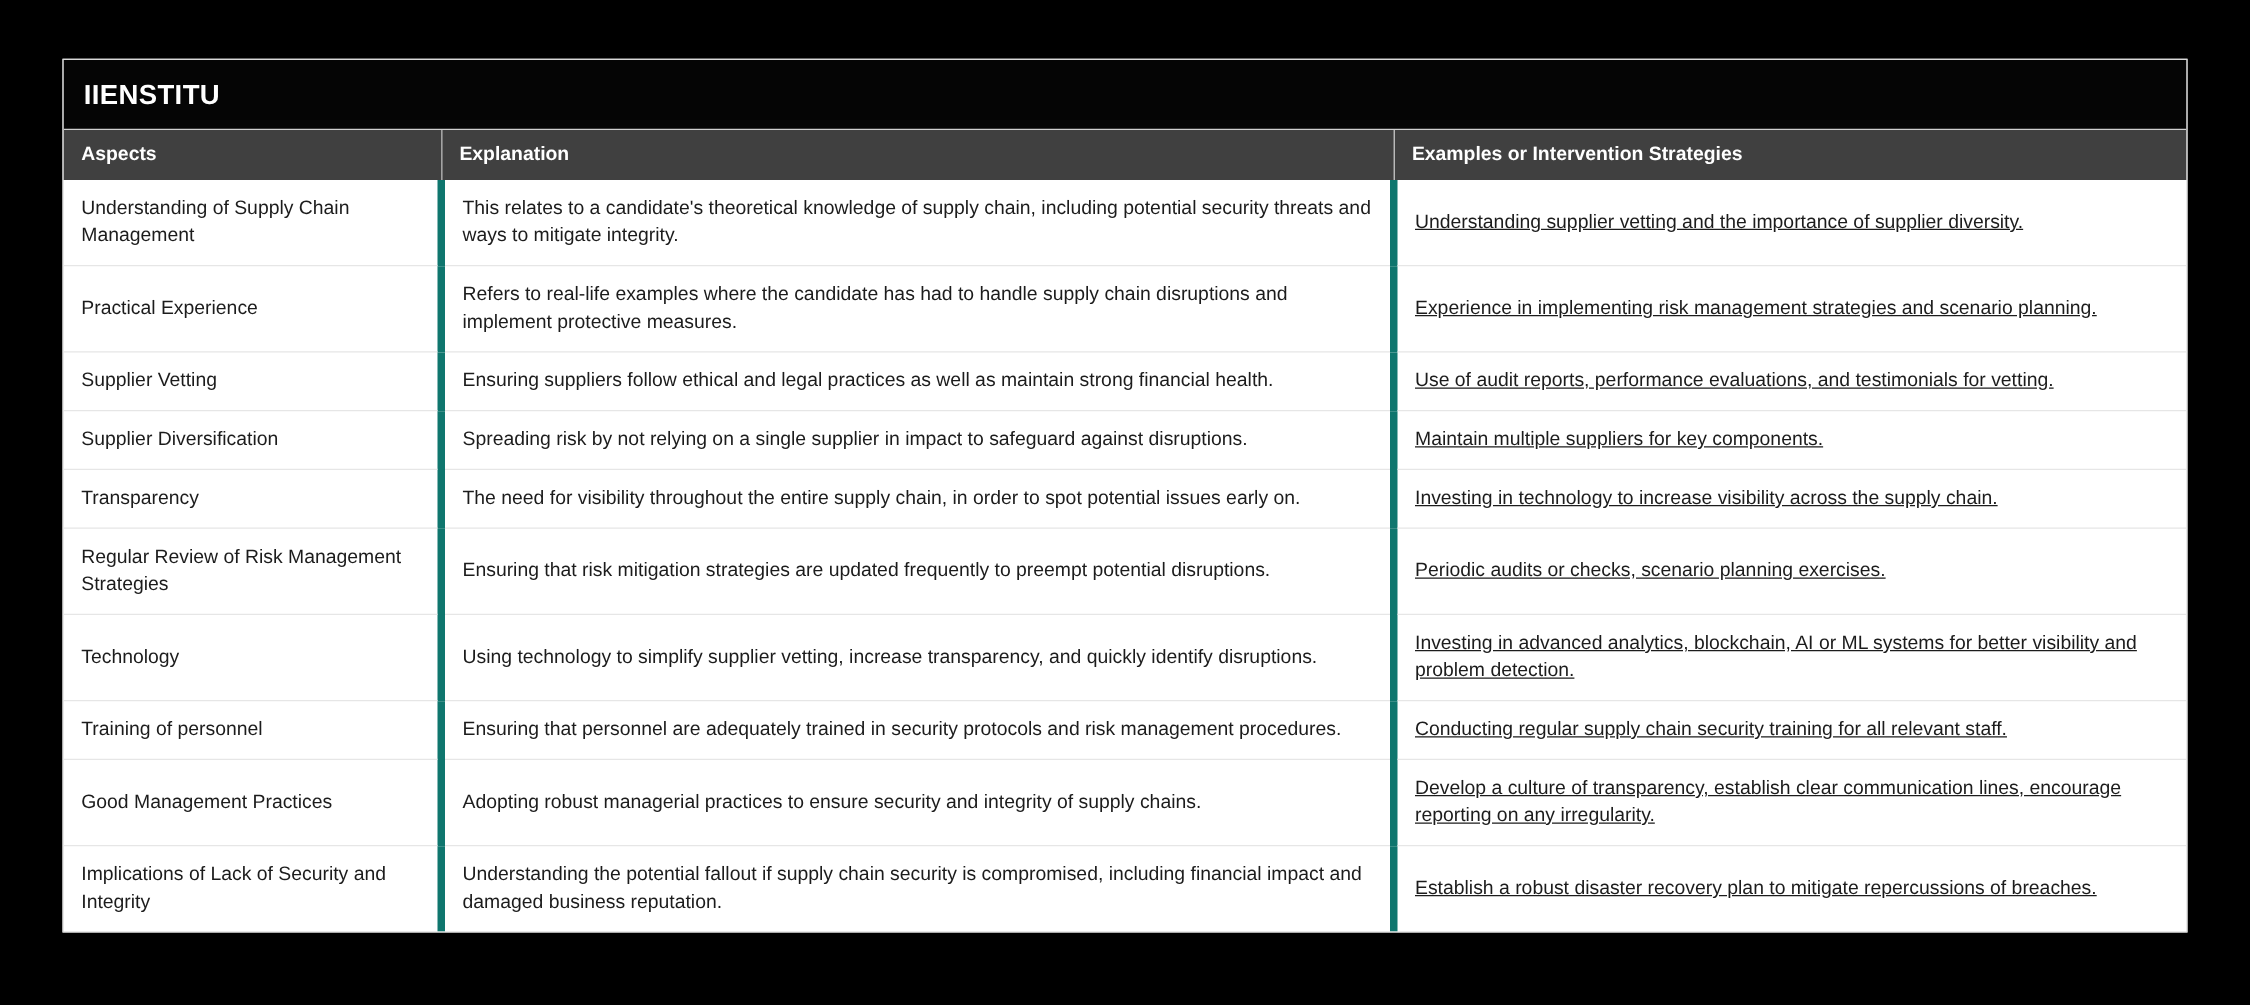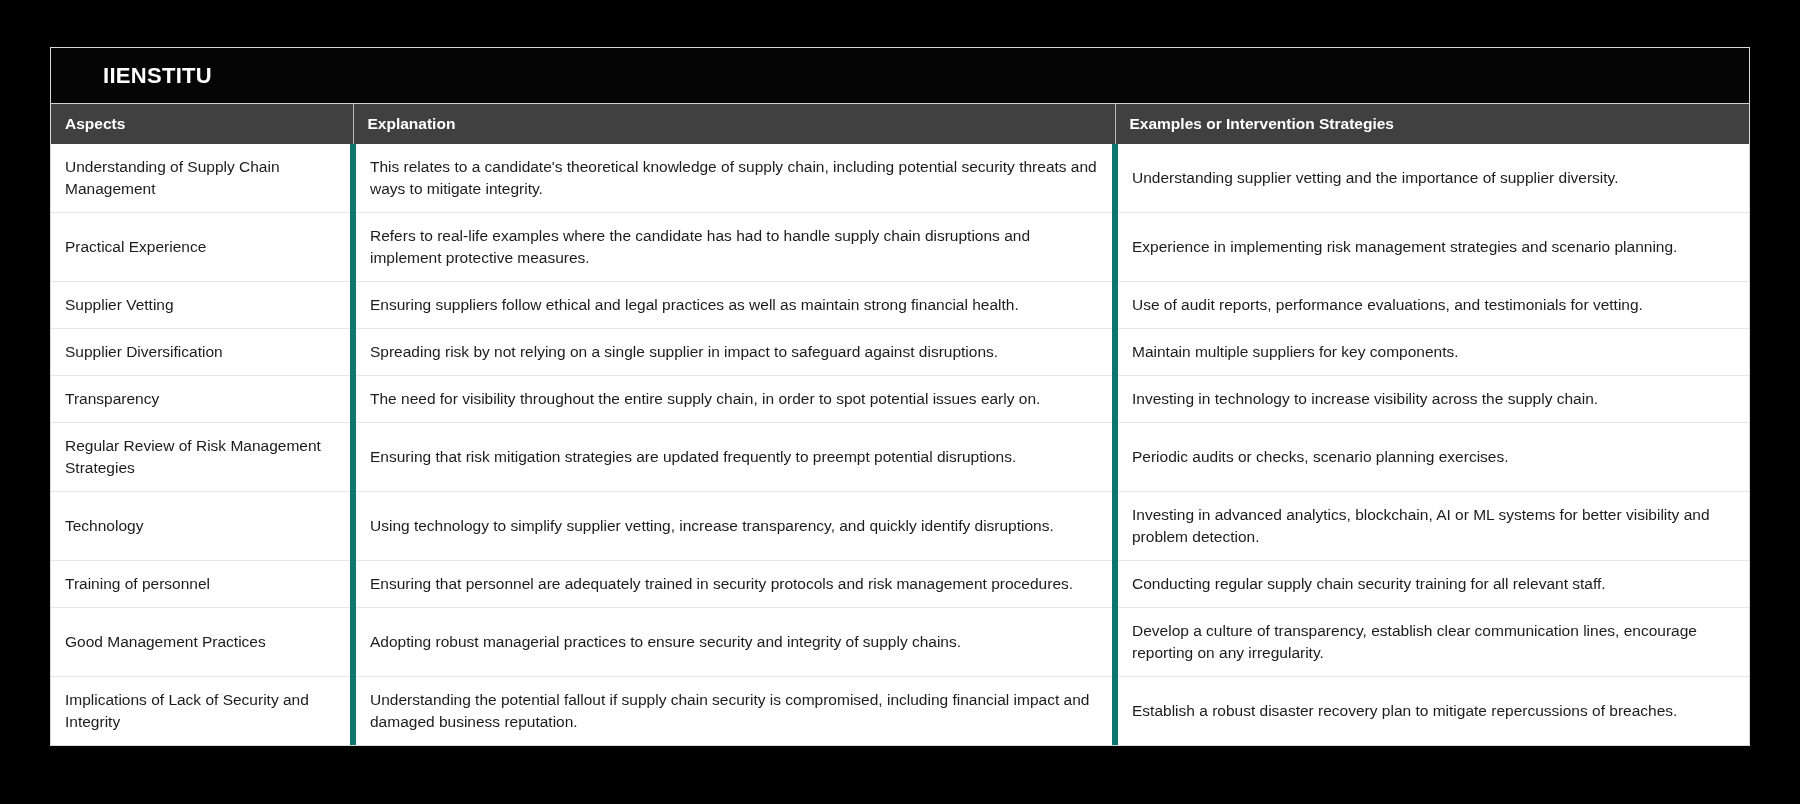--- a/index.html
+++ b/index.html
@@ -42,21 +42,20 @@
     align-items: center;
     padding: 0 0 0 16px;
     box-sizing: border-box;
   }
   .brand-logo {
     color: #ffffff;
     font-size: 22px;
     font-weight: bold;
     letter-spacing: 0.3px;
     line-height: 1;
-    margin-left: 36px;
   }
 
   
   table.data-table {
     border-collapse: collapse;
     width: 100%;
     table-layout: fixed;
   }
 
   table.data-table thead th {
@@ -82,20 +81,21 @@
     line-height: 1.42;
     text-align: left;
     padding: 12px 14px;
     border-right: 6px solid #0f766e;
     border-bottom: 1px solid #e6e6e6;
     vertical-align: middle;
     box-sizing: border-box;
   }
   table.data-table tbody td:last-child {
     border-right: none;
+    text-decoration: underline;
   }
   table.data-table tbody tr:last-child td {
     border-bottom: none;
   }
 
   
   col.c-aspect { width: 302px; }
   col.c-expl   { width: 762px; }
   col.c-examp  { width: 634px; }
 

